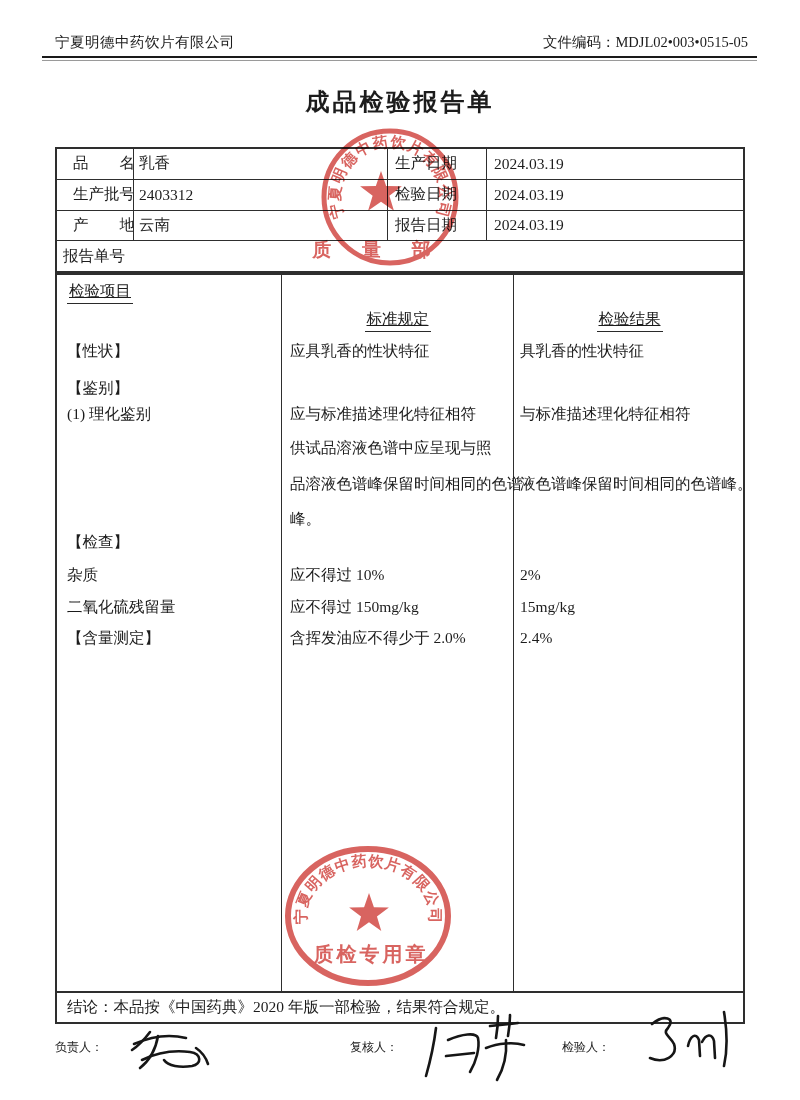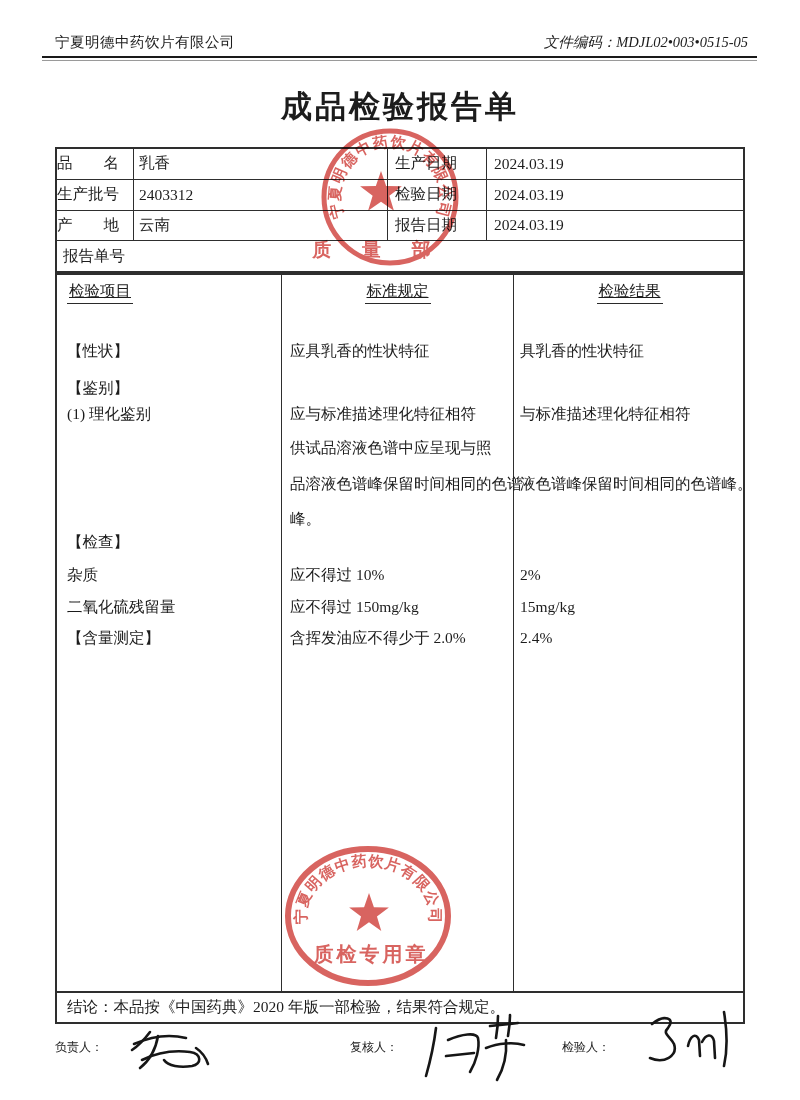--- a/index.html
+++ b/index.html
@@ -3,46 +3,46 @@
 <meta charset="utf-8">
 <style>
   html,body{margin:0;padding:0;background:#888;}
   #page{
     position:relative;width:800px;height:1100px;background:#ffffff;
     font-family:"Liberation Serif","DejaVu Serif",serif;color:#1c1c1c;
     overflow:hidden;margin:0 auto;
   }
   
   .hdr-left{position:absolute;top:33px;left:55px;font-size:14.5px;letter-spacing:.5px;}
-  .hdr-right{position:absolute;top:33px;right:52px;font-size:14.5px;font-style:italic;}
+  .hdr-right{position:absolute;top:33px;right:52px;font-size:14.5px;}
   .hdr-rule{position:absolute;top:56px;left:42px;right:43px;height:2px;
     border-top:2.5px solid #1a1a1a;border-bottom:1px solid #9a9a9a;}
   
   .doc-title{position:absolute;top:86px;left:0;right:0;text-align:center;
-    font-size:31px;font-weight:bold;letter-spacing:3px;}
+    font-size:24px;font-weight:bold;letter-spacing:3px;}
   
   .info-table{position:absolute;left:55px;top:147px;width:690px;height:126px;
     border:2px solid #2e2e2e;box-sizing:border-box;display:flex;flex-direction:column;font-size:15.5px;}
   .info-row{flex:1;display:flex;border-bottom:1.5px solid #2e2e2e;}
   .info-row:last-child{border-bottom:none;}
   .ic{display:flex;align-items:center;box-sizing:border-box;border-right:1.5px solid #2e2e2e;white-space:pre;overflow:hidden;}
   .ic:last-child{border-right:none;}
-  .c1{width:77px;padding-left:0;}
+  .c1{width:77px;padding-left:16px;}
   .c2{width:254px;padding-left:5px;}
   .c3{width:99px;padding-left:7px;}
   .c4{flex:1;padding-left:7px;}
   .c12{width:331px;padding-left:6px;}
   .c34{flex:1;padding-left:6px;}
   
   .main-table{position:absolute;left:55px;top:273px;width:690px;height:720px;
     border:2px solid #2e2e2e;box-sizing:border-box;font-size:15.5px;}
   .vline{position:absolute;top:0;bottom:0;width:0;border-left:1.6px solid #2e2e2e;}
   .ln{position:absolute;white-space:nowrap;line-height:1.2;}
   .col-head{border-bottom:1px solid #2a2a2a;padding:0 2px 2px 2px;display:inline-block;text-decoration:underline;}
-  .ctr{text-align:center;}
+  .ctr{text-align:center;margin-top:28px;}
   
   .conclusion{position:absolute;left:55px;top:991px;width:690px;height:33px;
     border:2px solid #2e2e2e;box-sizing:border-box;display:flex;align-items:center;
     padding-left:10px;font-size:15.5px;}
   
   .signer{position:absolute;top:1039px;font-size:12px;white-space:nowrap;}
   
   #overlay{position:absolute;left:0;top:0;pointer-events:none;}
   .stamp{opacity:.8;mix-blend-mode:multiply;}
   .sig-stroke{fill:none;stroke:#161616;stroke-width:2.6;stroke-linecap:round;stroke-linejoin:round;}

